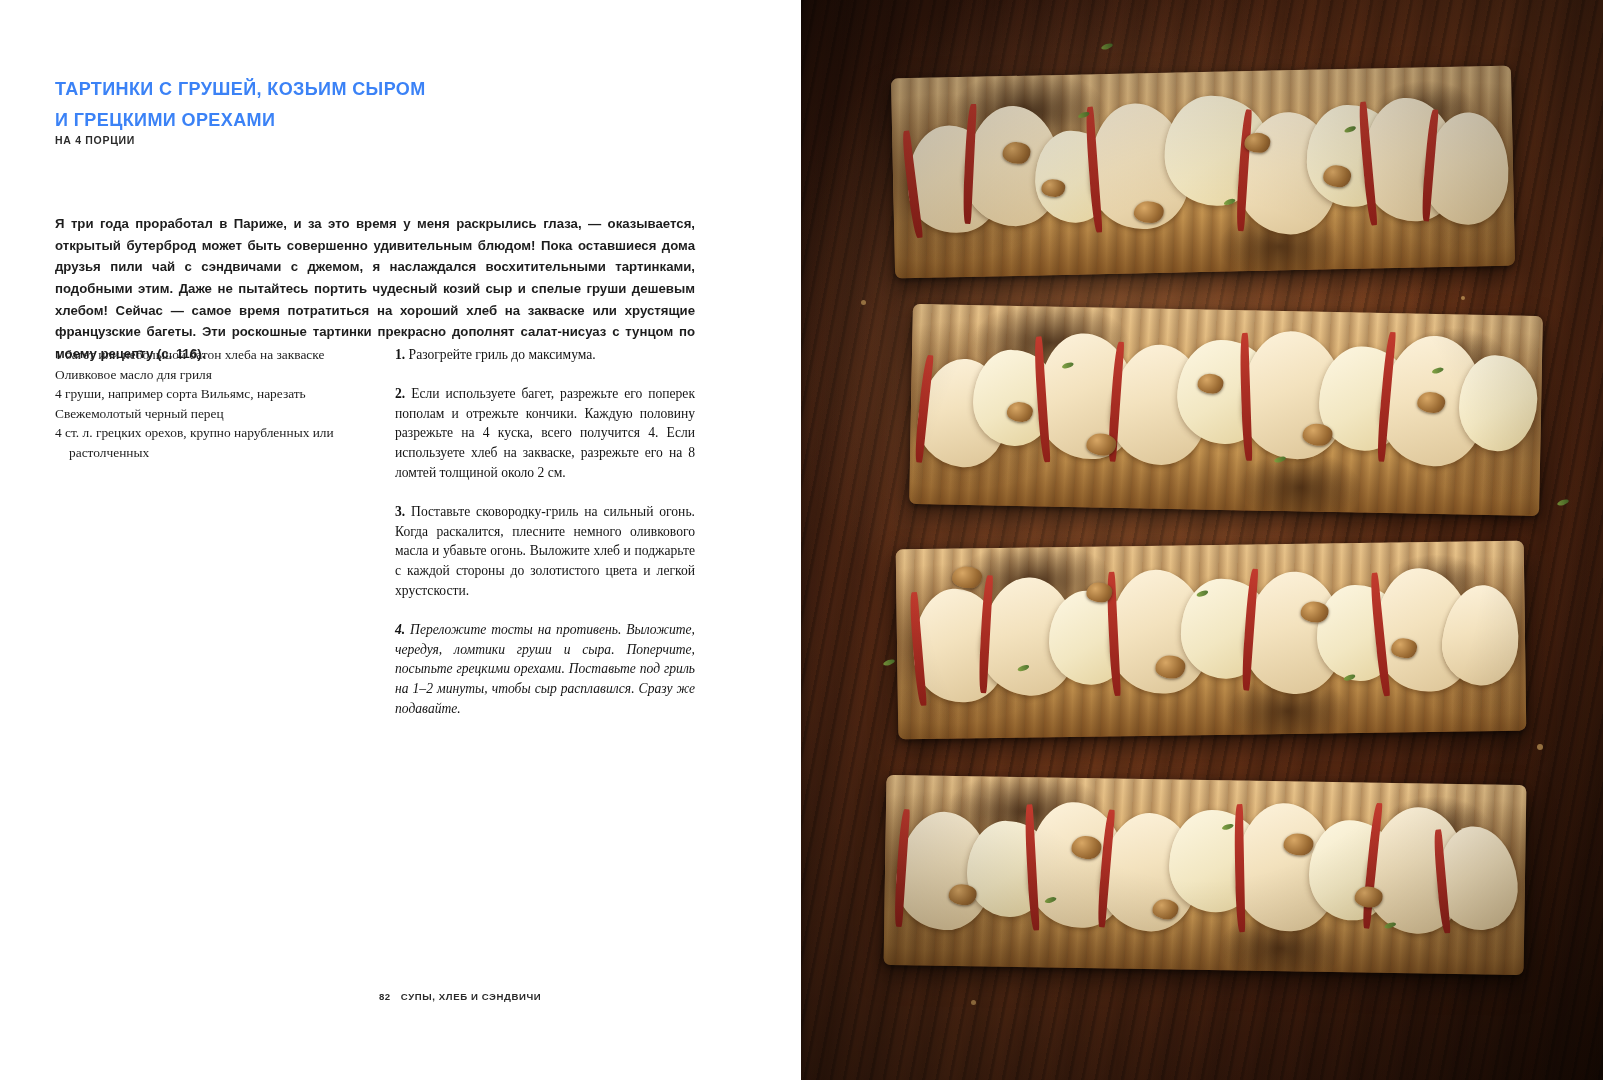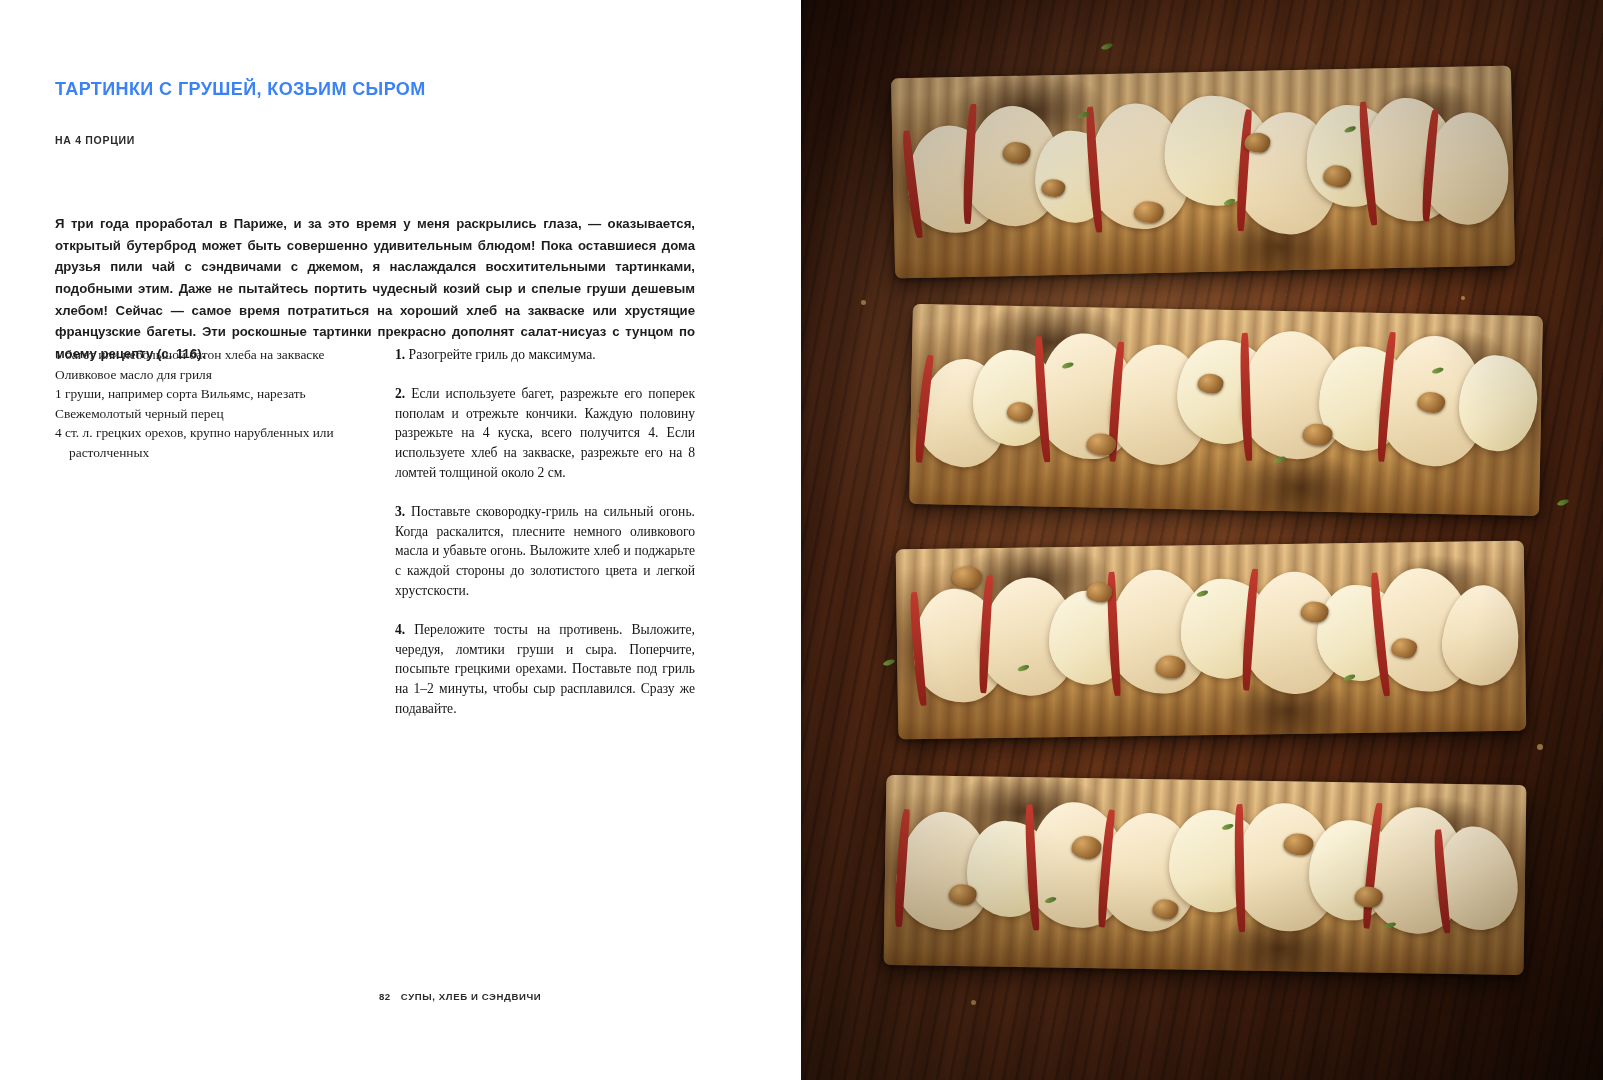--- a/index.html
+++ b/index.html
@@ -98,21 +98,21 @@
     width: 300px;
     font-family: "Liberation Serif", serif;
     font-size: 13.6px;
     line-height: 19.8px;
     color: #141414;
   }
   .step {
     margin: 0 0 19px 0;
     text-align: justify;
   }
-  .step:last-child { margin-bottom: 4px; }
+  .step:last-child { margin-bottom: 4px; font-style: italic; }
   .step b {
     font-weight: bold;
   }
 
   .footer {
     position: absolute;
     left: 379px;
     bottom: 78px;
     font-size: 9.6px;
     letter-spacing: 0.5px;
@@ -239,37 +239,38 @@
 </style>
 </head>
 <body>
 
 <div class="spread">
 
   <div class="page-left">
 
     <h1 class="recipe-title">
       <span>ТАРТИНКИ С ГРУШЕЙ, КОЗЬИМ СЫРОМ</span>
+      <span class="line2">И ГРЕЦКИМИ ОРЕХАМИ</span>
     </h1>
 
     <div class="servings">НА 4 ПОРЦИИ</div>
 
     <p class="intro">Я три года проработал в Париже, и за это время у меня раскрылись глаза, — оказывается, открытый бутерброд может быть совершенно удивительным блюдом! Пока оставшиеся дома друзья пили чай с сэндвичами с джемом, я наслаждался восхитительными тартинками, подобными этим. Даже не пытайтесь портить чудесный козий сыр и спелые груши дешевым хлебом! Сейчас — самое время потратиться на хороший хлеб на закваске или хрустящие французские багеты. Эти роскошные тартинки прекрасно дополнят салат-нисуаз с тунцом по моему рецепту (с. 116).</p>
 
     <div class="columns">
 
       <div class="col-ingredients">
         <div class="ing-item">
           <span>1 багет или небольшой батон хлеба на закваске</span>
         </div>
         <div class="ing-item">
           <span>Оливковое масло для гриля</span>
         </div>
         <div class="ing-item">
-          <span>1 груши, например сорта Вильямс, нарезать</span>
+          <span>4 груши, например сорта Вильямс, нарезать</span>
         </div>
         <div class="ing-item">
           <span>Свежемолотый черный перец</span>
         </div>
         <div class="ing-item">
           <span>4 ст. л. грецких орехов, крупно нарубленных или</span>
           <span class="cont">растолченных</span>
         </div>
       </div>
 

